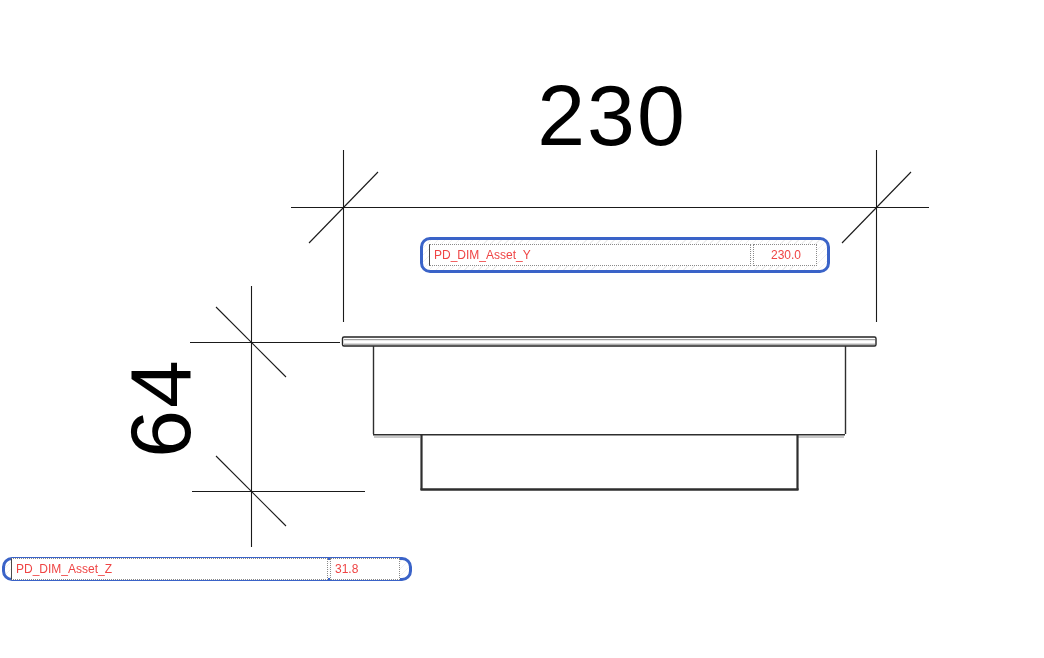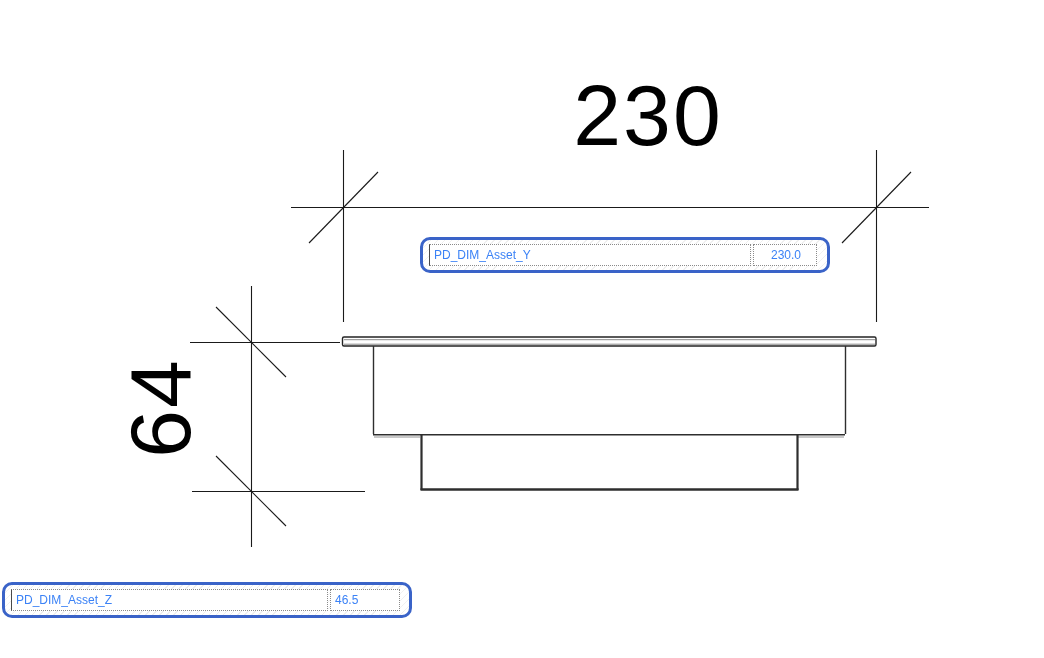--- a/index.html
+++ b/index.html
@@ -36,30 +36,30 @@
     padding:4px 6px;
     gap:2px;
   }
   .param-field{
     box-sizing:border-box;
     height:22px;
     border:1px dotted #8a8a8a;
     background:#ffffff;
     font-size:12px;
     line-height:20px;
-    color:#3b82f6;
+    color:#ef4444;
     padding:0 2px 0 4px;
     white-space:nowrap;
     overflow:hidden;
   }
   .param-field.name{border-left:1px solid #4a4a4a;}
   .y-label{left:420px;top:237px;width:410px;height:36px;}
   .y-label .name{width:322px;}
   .y-label .value{width:64px;text-align:center;}
-  .z-label{left:2px;top:582px;width:410px;height:36px;}
+  .z-label{left:2px;top:557px;width:410px;height:24px;}
   .z-label .name{width:317px;}
   .z-label .value{width:70px;}
 </style>
 </head>
 <body>
 
 <div class="canvas">
 
   <svg class="drawing-svg" width="1044" height="658" viewBox="0 0 1044 658">
 
@@ -90,27 +90,27 @@
       <line x1="373" y1="434.8" x2="845" y2="434.8" stroke="#2e2e2e" stroke-width="1.6"></line>
       <line x1="374" y1="437" x2="420" y2="437" stroke="#777777" stroke-width="0.8"></line>
       <line x1="798" y1="437" x2="844" y2="437" stroke="#777777" stroke-width="0.8"></line>
 
       <line x1="421.5" y1="435" x2="421.5" y2="490" stroke="#2e2e2e" stroke-width="2.2"></line>
       <line x1="797.5" y1="435" x2="797.5" y2="490" stroke="#2e2e2e" stroke-width="2.2"></line>
       <line x1="420.5" y1="489.5" x2="798.5" y2="489.5" stroke="#2e2e2e" stroke-width="2.6"></line>
     </g>
   </svg>
 
-  <div class="dim-text" style="left:648px;top:115px;">230</div>
+  <div class="dim-text" style="left:612px;top:115px;">230</div>
 
   <div class="dim-text vertical" style="left:160px;top:408px;">64</div>
 
   <div class="param-label y-label">
     <div class="param-field name">PD_DIM_Asset_Y</div>
     <div class="param-field value">230.0</div>
   </div>
 
   <div class="param-label z-label">
     <div class="param-field name">PD_DIM_Asset_Z</div>
-    <div class="param-field value">46.5</div>
+    <div class="param-field value">31.8</div>
   </div>
 
 </div>
 
 </body></html>

